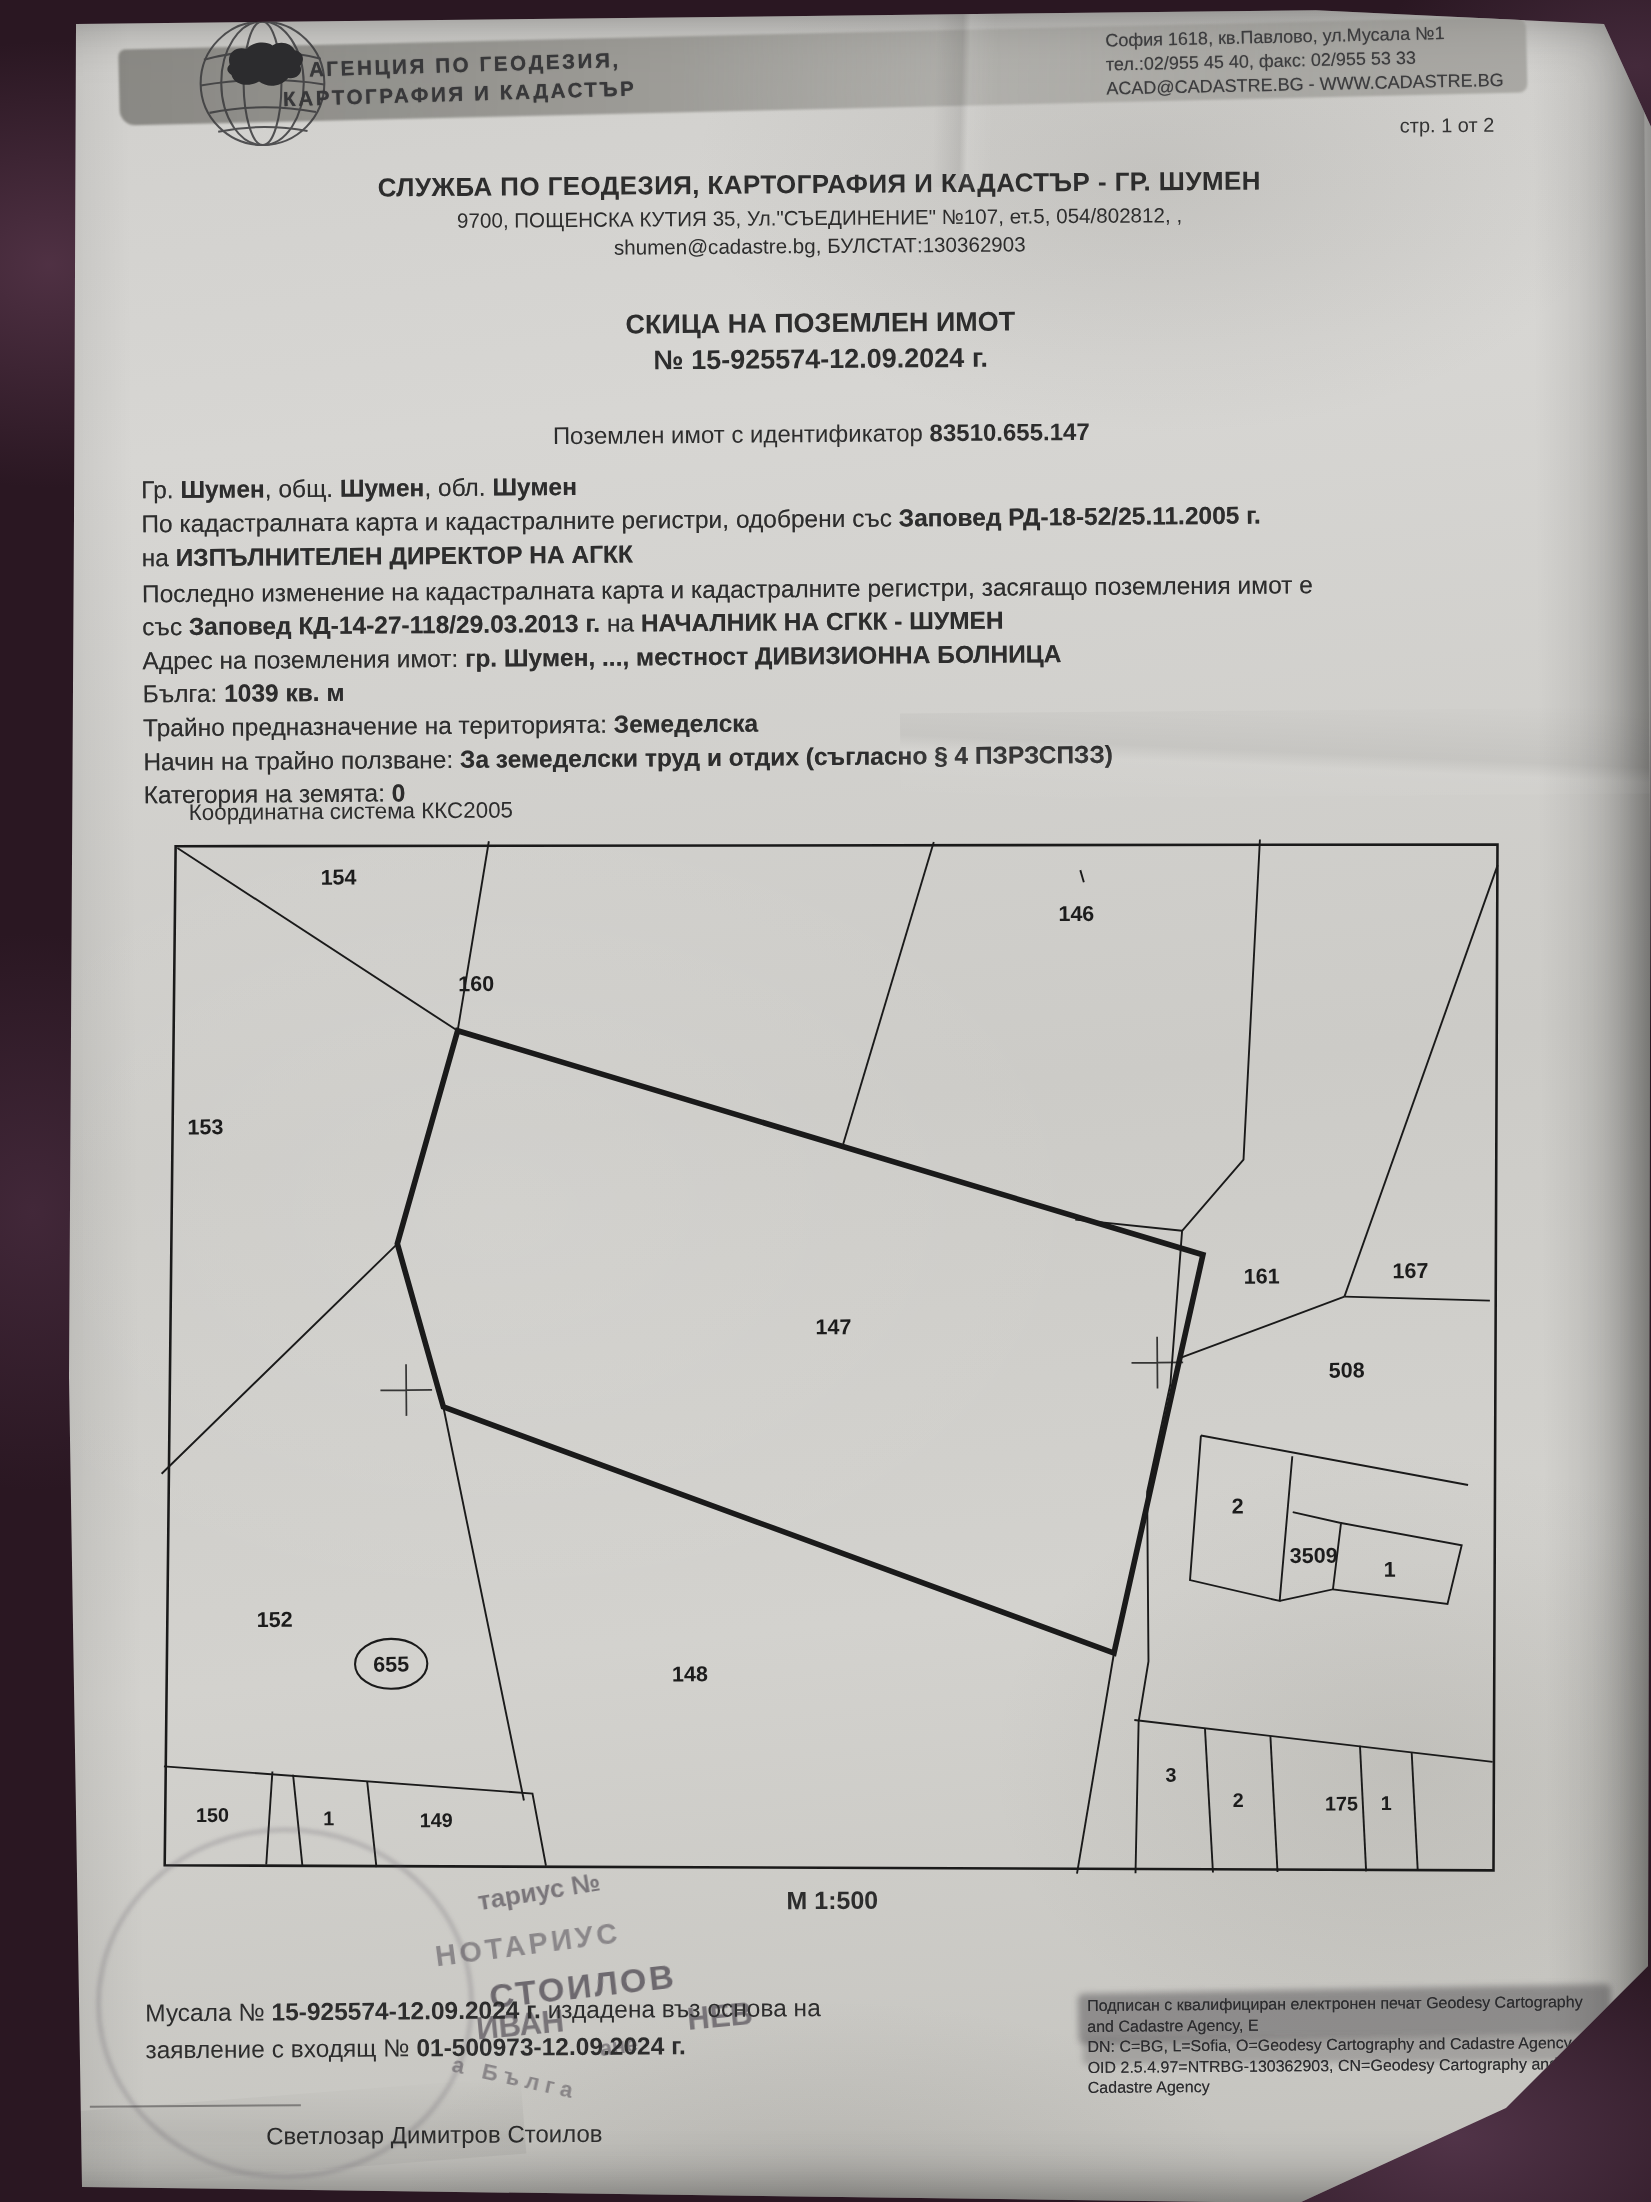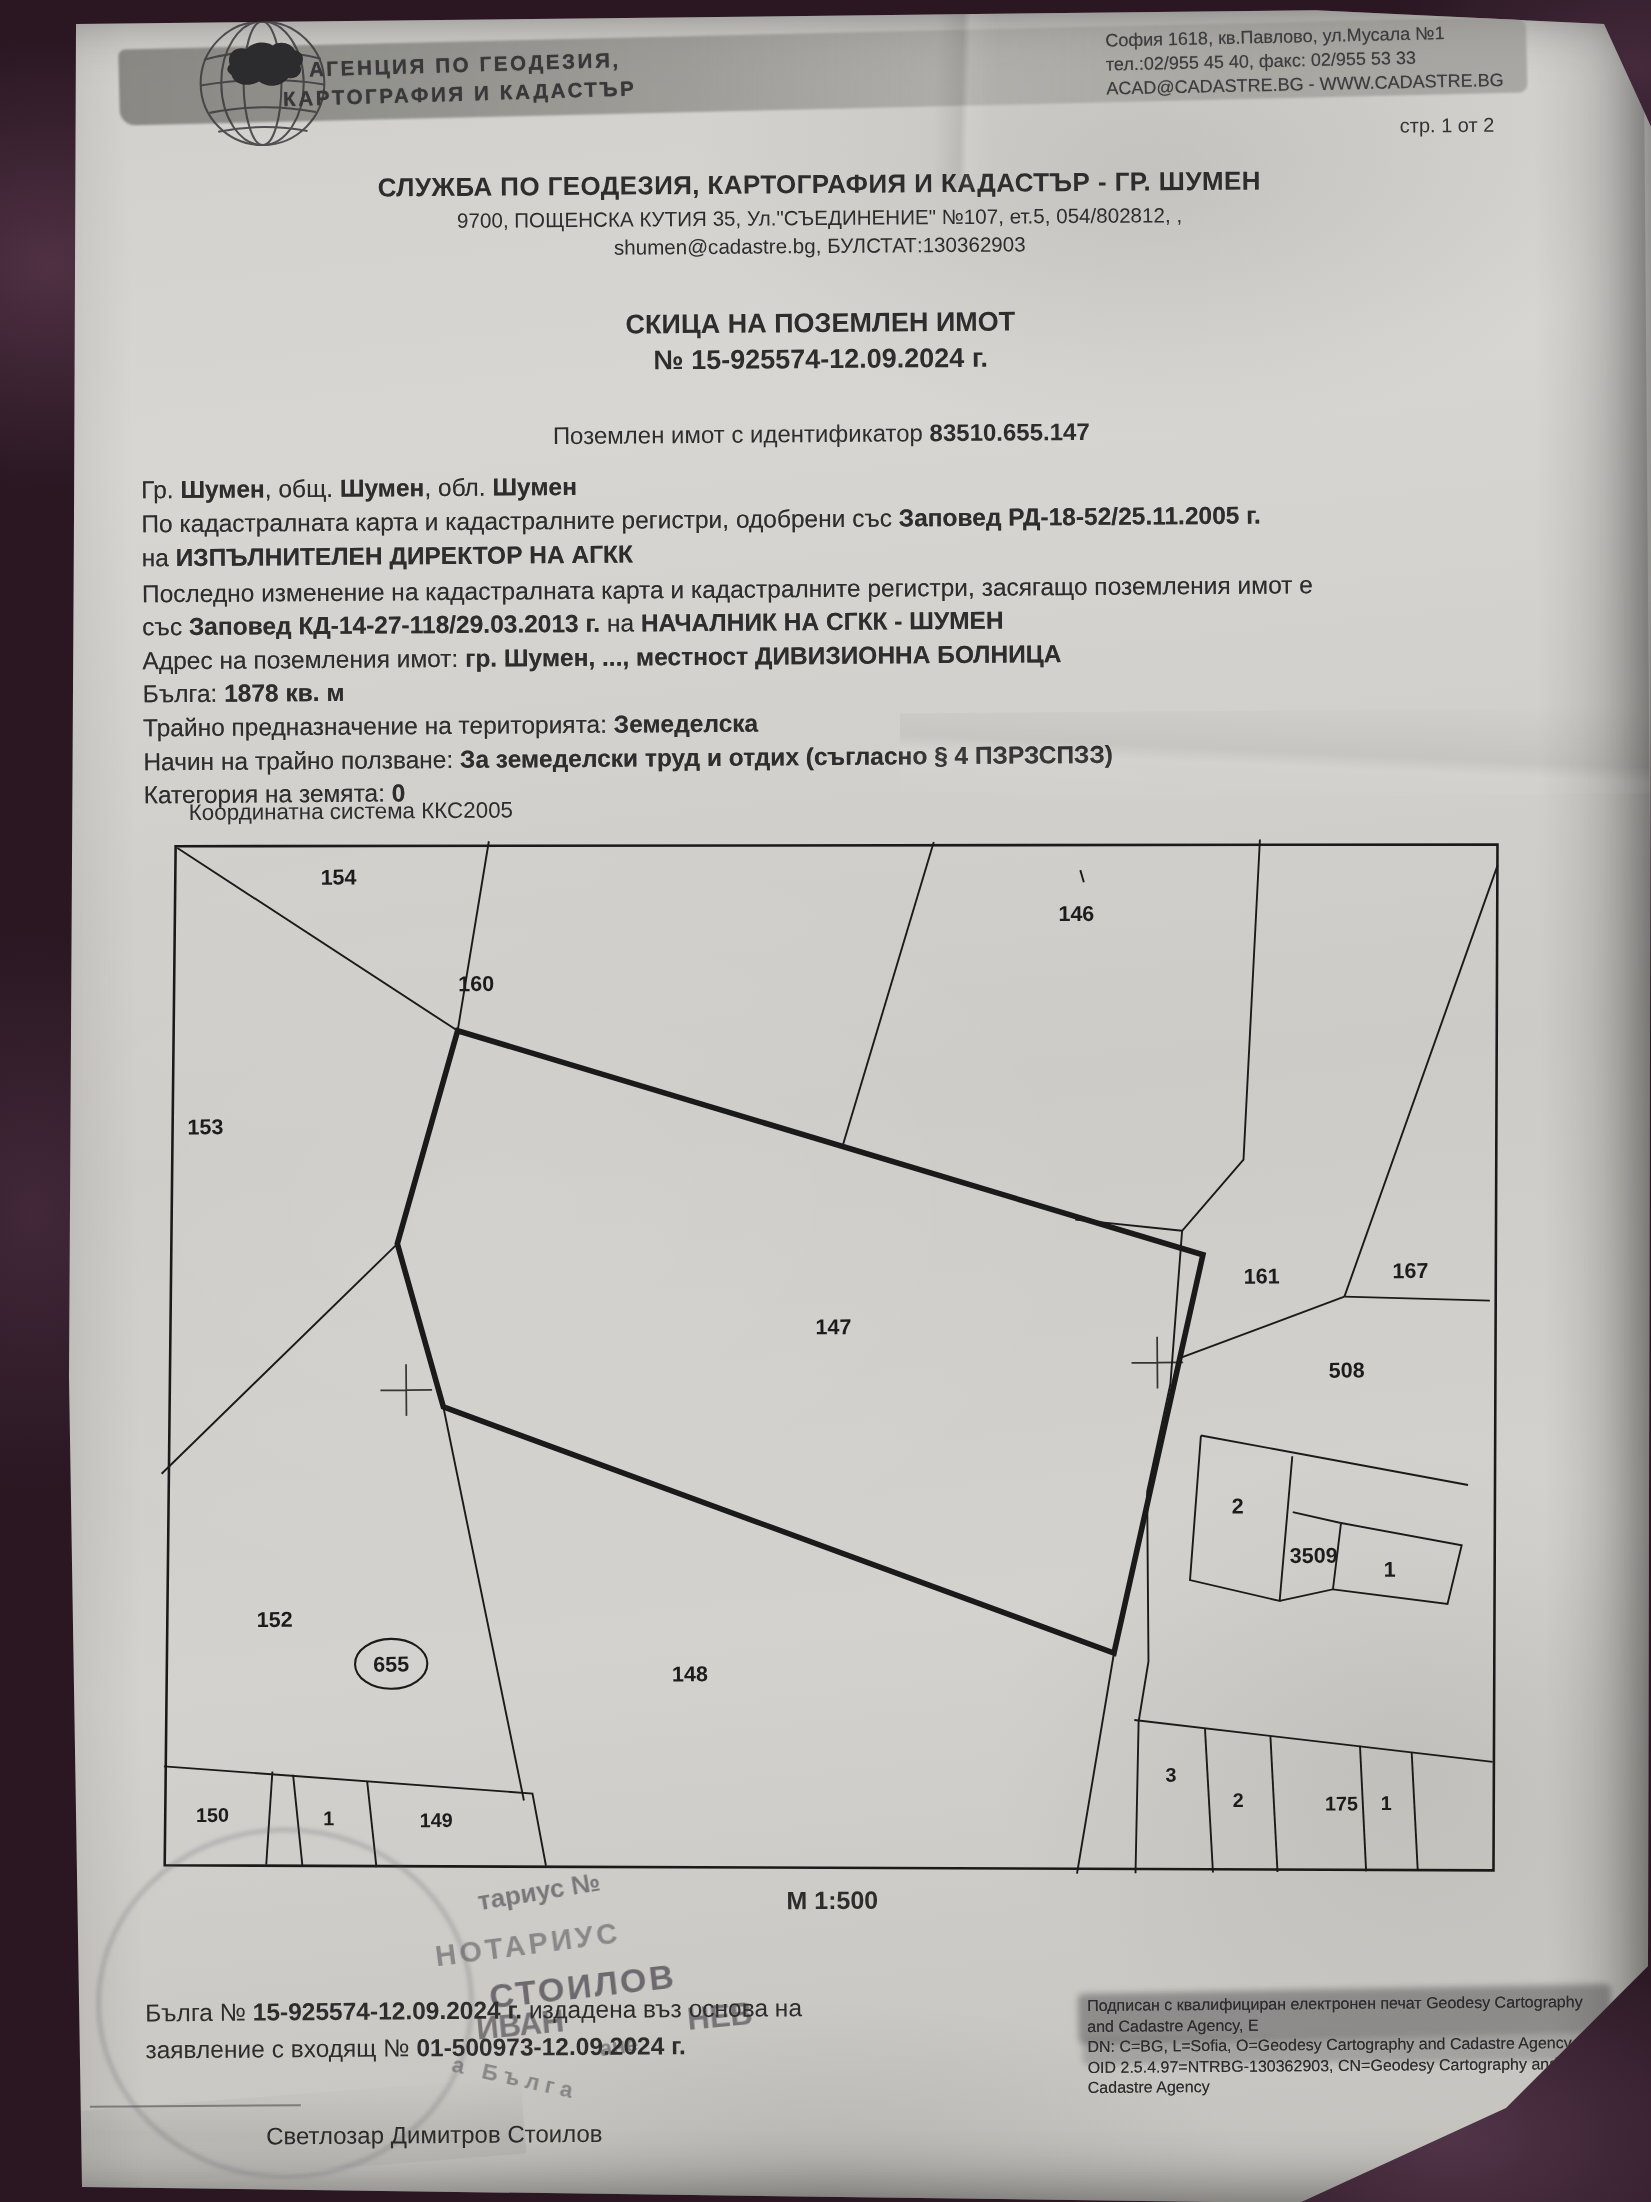--- a/index.html
+++ b/index.html
@@ -102,21 +102,21 @@
       <div class="center-line t-doc" style="top:344px;">№ 15-925574-12.09.2024 г.</div>
 
       <div class="center-line t-prop" style="top:420px;"><span>Поземлен имот с идентификатор </span><span class="s-b">83510.655.147</span></div>
 
       <div class="bodyline" style="top:471px;"><span>Гр. </span><span class="s-b">Шумен</span><span>, общ. </span><span class="s-b">Шумен</span><span>, обл. </span><span class="s-b">Шумен</span></div>
       <div class="bodyline" style="top:505px;"><span>По кадастралната карта и кадастралните регистри, одобрени със </span><span class="s-b">Заповед РД-18-52/25.11.2005 г.</span></div>
       <div class="bodyline" style="top:539px;"><span>на </span><span class="s-b">ИЗПЪЛНИТЕЛЕН ДИРЕКТОР НА АГКК</span></div>
       <div class="bodyline" style="top:575px;"><span>Последно изменение на кадастралната карта и кадастралните регистри, засягащо поземления имот е</span></div>
       <div class="bodyline" style="top:608px;"><span>със </span><span class="s-b">Заповед КД-14-27-118/29.03.2013 г.</span><span> на </span><span class="s-b">НАЧАЛНИК НА СГКК - ШУМЕН</span></div>
       <div class="bodyline" style="top:642px;"><span>Адрес на поземления имот: </span><span class="s-b">гр. Шумен, ..., местност ДИВИЗИОННА БОЛНИЦА</span></div>
-      <div class="bodyline" style="top:675px;"><span>Бълга: </span><span class="s-b">1878 кв. м</span></div>
+      <div class="bodyline" style="top:675px;"><span>Бълга: </span><span class="s-b">1039 кв. м</span></div>
       <div class="bodyline" style="top:709px;"><span>Трайно предназначение на територията: </span><span class="s-b">Земеделска</span></div>
       <div class="bodyline" style="top:743px;"><span>Начин на трайно ползване: </span><span class="s-b">За земеделски труд и отдих (съгласно § 4 ПЗРЗСПЗЗ)</span></div>
       <div class="bodyline" style="top:776px;"><span>Категория на земята: </span><span class="s-b">0</span></div>
 
       <div class="coordsys">Координатна система ККС2005</div>
 
       <svg class="map" width="1364" height="1043" viewBox="0 0 1585 1212">
         <g stroke="#1a1a1a" fill="none">
 
           <polygon points="24,6 1560,16 1546,1208 2,1190" stroke-width="3"></polygon>
@@ -186,21 +186,21 @@
 
       <div class="stamp-circle"></div>
       <div class="frag" style="left:471px;top:1874px;font-size:26px;transform:rotate(-9deg);opacity:.7;">тариус №</div>
       <div class="frag" style="left:428px;top:1926px;font-size:29px;transform:rotate(-7deg);opacity:.55;letter-spacing:3.4px;">НОТАРИУС</div>
       <div class="frag" style="left:482px;top:1965px;font-size:34px;transform:rotate(-6deg);opacity:.8;letter-spacing:2.6px;">СТОИЛОВ</div>
       <div class="frag" style="left:469px;top:2005px;font-size:31px;transform:rotate(-5deg);opacity:.7;">ИВАН</div>
       <div class="frag" style="left:680px;top:1998px;font-size:31px;transform:rotate(-5deg);opacity:.7;">НЕВ</div>
       <div class="frag" style="left:592px;top:2032px;font-size:22.4px;transform:rotate(-8deg);opacity:.6;">ане</div>
       <div class="frag" style="left:443px;top:2063px;font-size:22.4px;transform:rotate(13deg);opacity:.55;letter-spacing:6px;">а Бълга</div>
 
-      <div class="footline" style="top:1994px;"><span>Бълга № </span><span class="s-b">15-925574-12.09.2024 г.</span><span> издадена въз основа на</span></div>
+      <div class="footline" style="top:1994px;"><span>Мусала № </span><span class="s-b">15-925574-12.09.2024 г.</span><span> издадена въз основа на</span></div>
       <div class="footline" style="top:2031px;"><span>заявление с входящ № </span><span class="s-b">01-500973-12.09.2024 г.</span></div>
       <div class="sig-line"></div>
       <div class="author">Светлозар Димитров Стоилов</div>
 
       <div class="smudge1"></div>
       <div class="smudge2"></div>
       <div class="sigblock">
         <div>Подписан с квалифициран електронен печат Geodesy Cartography</div>
         <div>and Cadastre Agency, E</div>
         <div>DN: C=BG, L=Sofia, O=Geodesy Cartography and Cadastre Agency,</div>

